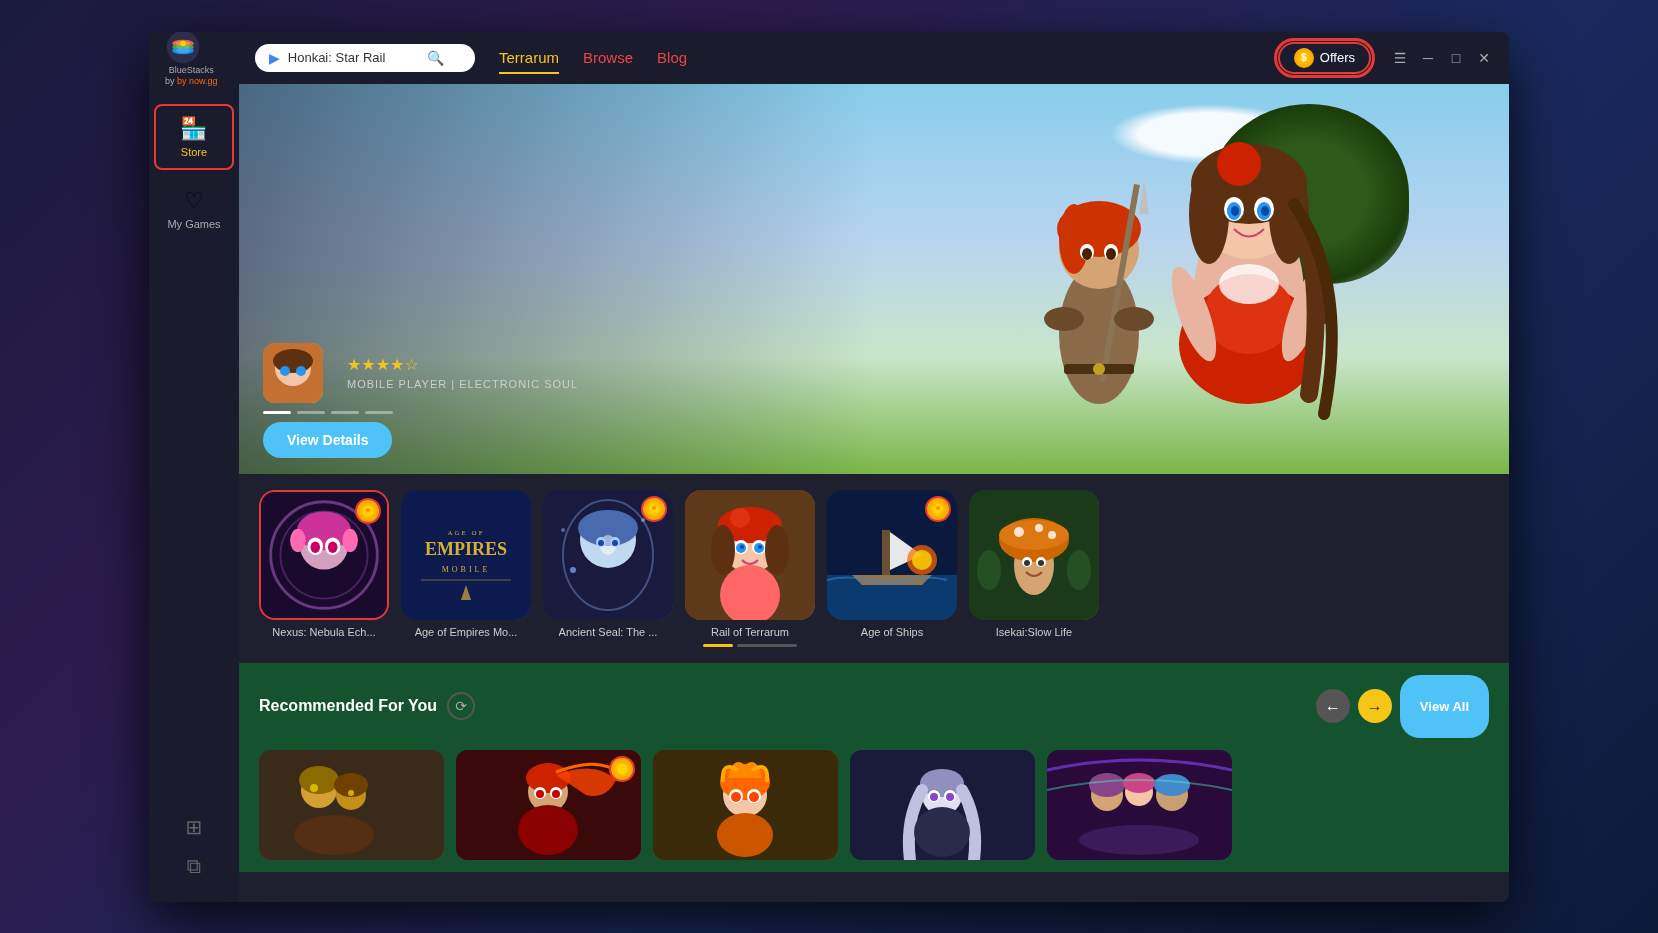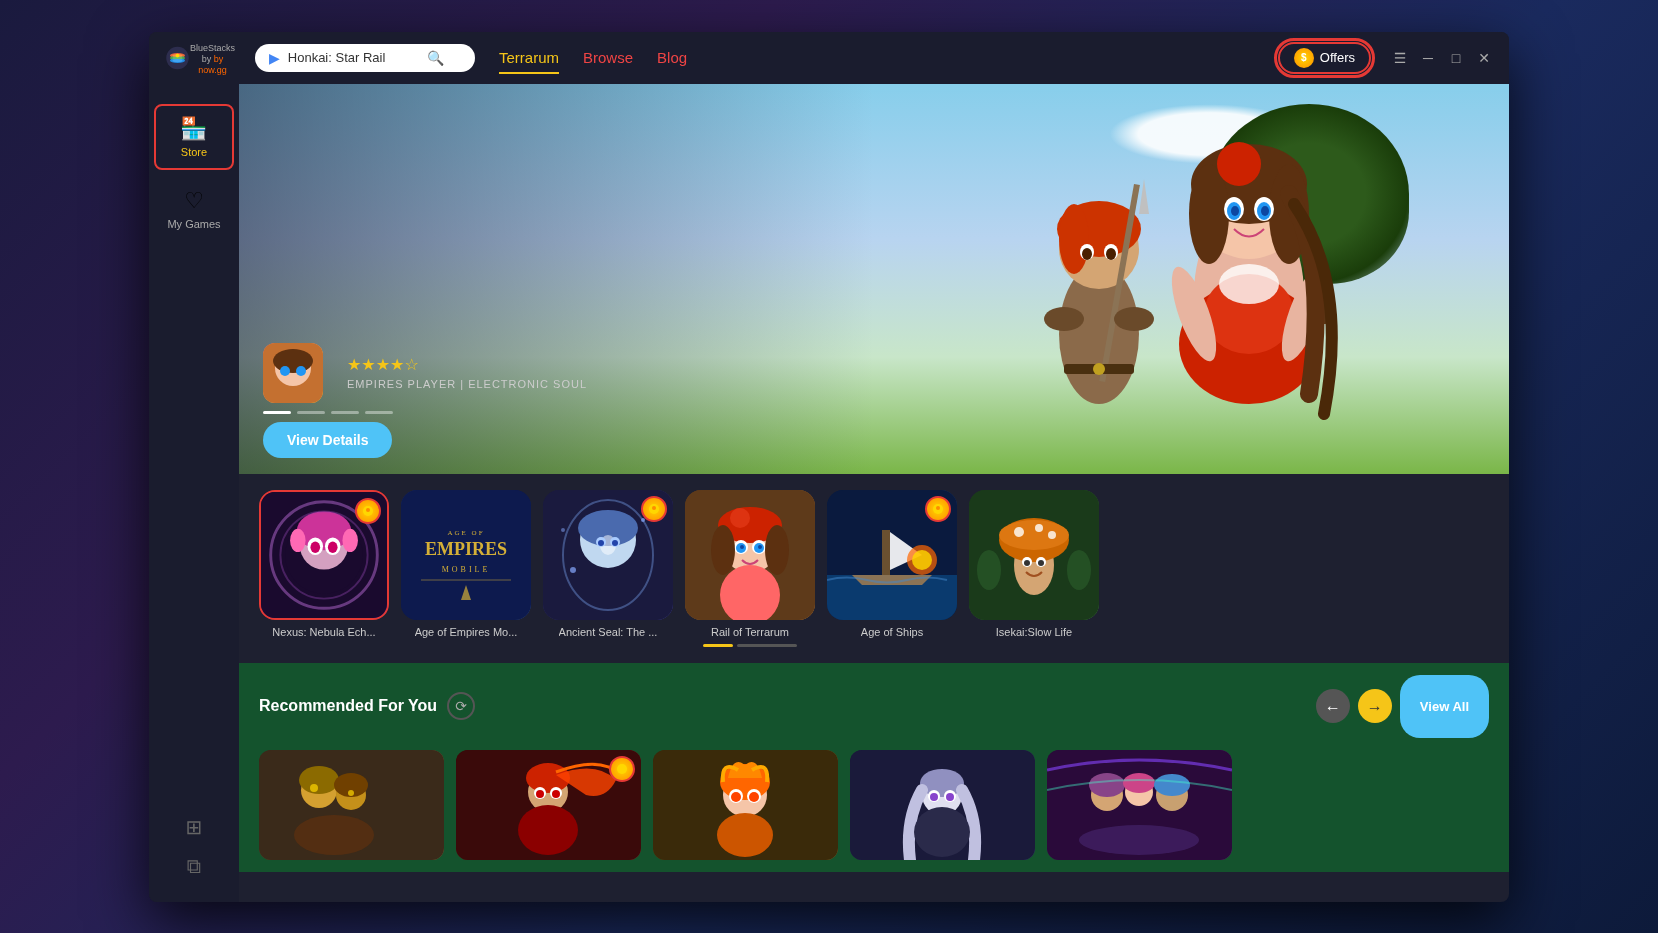--- a/index.html
+++ b/index.html
@@ -30,22 +30,22 @@
       background: #1a1c2e;
       display: flex;
       align-items: center;
       padding: 0 16px;
       flex-shrink: 0;
       z-index: 10;
       position: relative;
     }
     .logo-area {
       display: flex;
-      flex-direction: row;
-      align-items: flex-end;
+      flex-direction: column;
+      align-items: flex-start;
       margin-right: 20px;
       width: 70px;
     }
     .logo-icon {
       width: 36px;
       height: 36px;
     }
     .logo-text {
       font-size: 9px;
       color: #aaa;
@@ -689,21 +689,21 @@
               <svg width="60" height="60" viewBox="0 0 60 60">
                 <rect width="60" height="60" fill="#c47030"></rect>
                 <circle cx="30" cy="25" r="18" fill="#f5c5a8"></circle>
                 <ellipse cx="30" cy="18" rx="20" ry="12" fill="#5c3010"></ellipse>
                 <circle cx="22" cy="28" r="5" fill="#2196f3"></circle>
                 <circle cx="38" cy="28" r="5" fill="#2196f3"></circle>
               </svg>
             </div>
             <div>
               <div class="hero-stars">★★★★☆</div>
-              <div class="hero-tags">EMPIRES PLAYER  |  ELECTRONIC SOUL</div>
+              <div class="hero-tags">MOBILE PLAYER  |  ELECTRONIC SOUL</div>
             </div>
           </div>
           <div class="hero-indicators">
             <div class="hero-dot active"></div>
             <div class="hero-dot"></div>
             <div class="hero-dot"></div>
             <div class="hero-dot"></div>
           </div>
         </div>
         <button class="view-details-btn">View Details</button>

